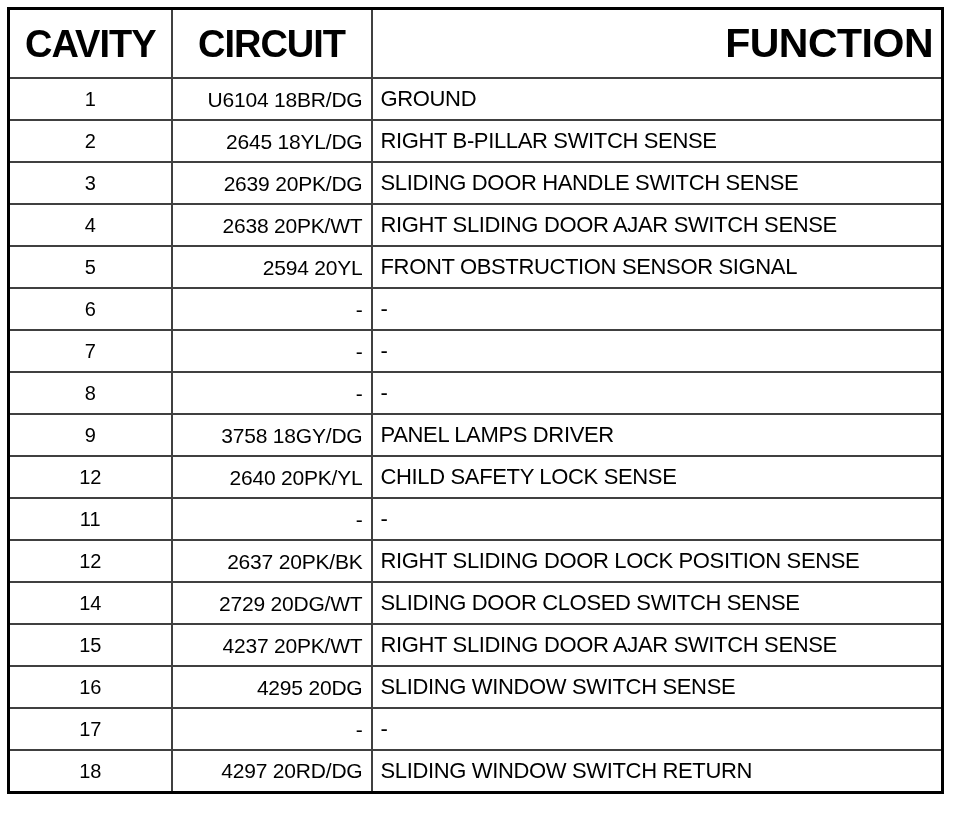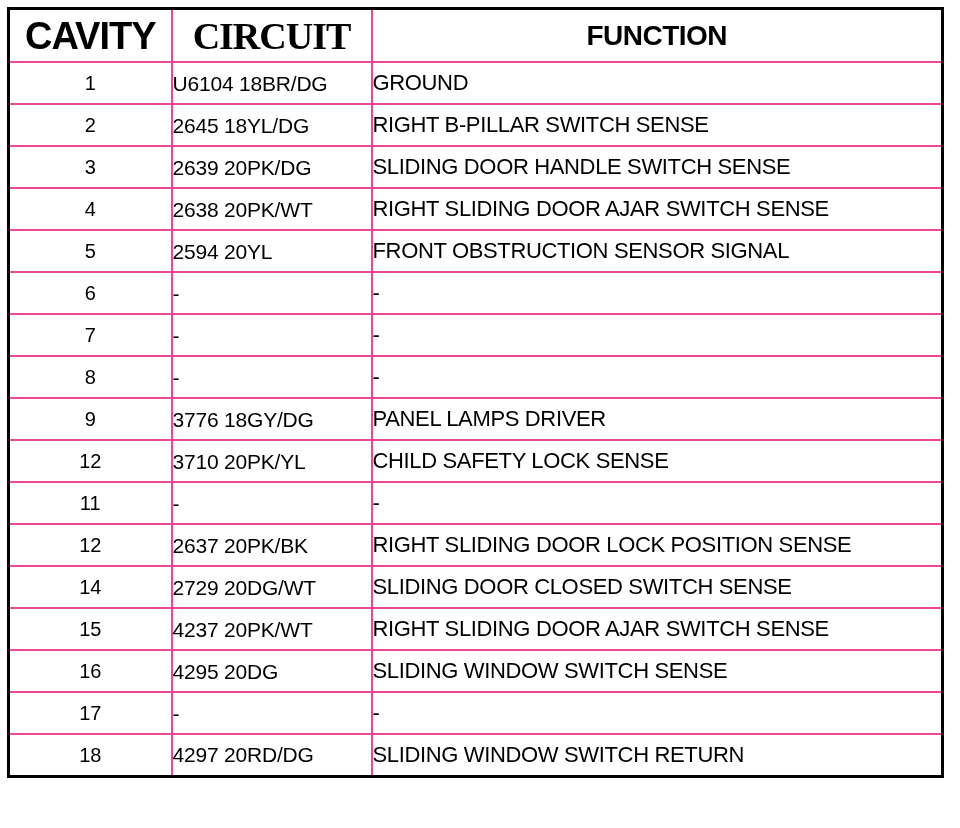--- a/index.html
+++ b/index.html
@@ -28,22 +28,22 @@
     left: 7px;
     top: 7px;
     width: 934px;
     border-collapse: collapse;
     table-layout: fixed;
     background: #ffffff;
   }
 
   table.pinout td,
   table.pinout th {
-    border: 2px solid #ec4899;
-    padding: 0;
+    border: 2px solid #404040;
+    padding: 8px;
     margin: 0;
     background: #ffffff;
     vertical-align: middle;
     line-height: 1;
   }
 
   
   col.c-cavity  { width: 163px; }
   col.c-circuit { width: 200px; }
   col.c-func    { width: 571px; }
@@ -53,40 +53,40 @@
     height: 51px;
     font-size: 38px;
     font-weight: bold;
     letter-spacing: -0.5px;
     text-align: center;
     border-bottom-width: 3px;
     white-space: nowrap;
     padding-bottom: 2px;
   }
   thead th.h-cavity  { letter-spacing: -1px; }
-  thead th.h-circuit { letter-spacing: -1px; font-family: Liberation Serif, serif; }
-  thead th.h-func    { font-size: 28px; }
+  thead th.h-circuit { letter-spacing: -1px; }
+  thead th.h-func    { font-size: 41px; text-align: right; }
 
   
   tbody tr { height: 42px; }
 
   tbody td {
     font-size: 21px;
     font-weight: normal;
     white-space: nowrap;
     overflow: hidden;
   }
 
   td.cav {
     text-align: center;
     border-right-width: 2px;
     font-size: 20px;
   }
   td.cir {
-    text-align: left;
+    text-align: right;
     padding-left: 7px;
     font-size: 21px;
     letter-spacing: -0.2px;
   }
   td.fun {
     text-align: left;
     padding-left: 6px;
     font-size: 22px;
     letter-spacing: -0.35px;
   }
@@ -152,26 +152,26 @@
           <td class="cir">-</td>
           <td class="fun">-</td>
         </tr>
         <tr>
           <td class="cav">8</td>
           <td class="cir">-</td>
           <td class="fun">-</td>
         </tr>
         <tr>
           <td class="cav">9</td>
-          <td class="cir">3776 18GY/DG</td>
+          <td class="cir">3758 18GY/DG</td>
           <td class="fun">PANEL LAMPS DRIVER</td>
         </tr>
         <tr>
           <td class="cav">12</td>
-          <td class="cir">3710 20PK/YL</td>
+          <td class="cir">2640 20PK/YL</td>
           <td class="fun">CHILD SAFETY LOCK SENSE</td>
         </tr>
         <tr>
           <td class="cav">11</td>
           <td class="cir">-</td>
           <td class="fun">-</td>
         </tr>
         <tr>
           <td class="cav">12</td>
           <td class="cir">2637 20PK/BK</td>

